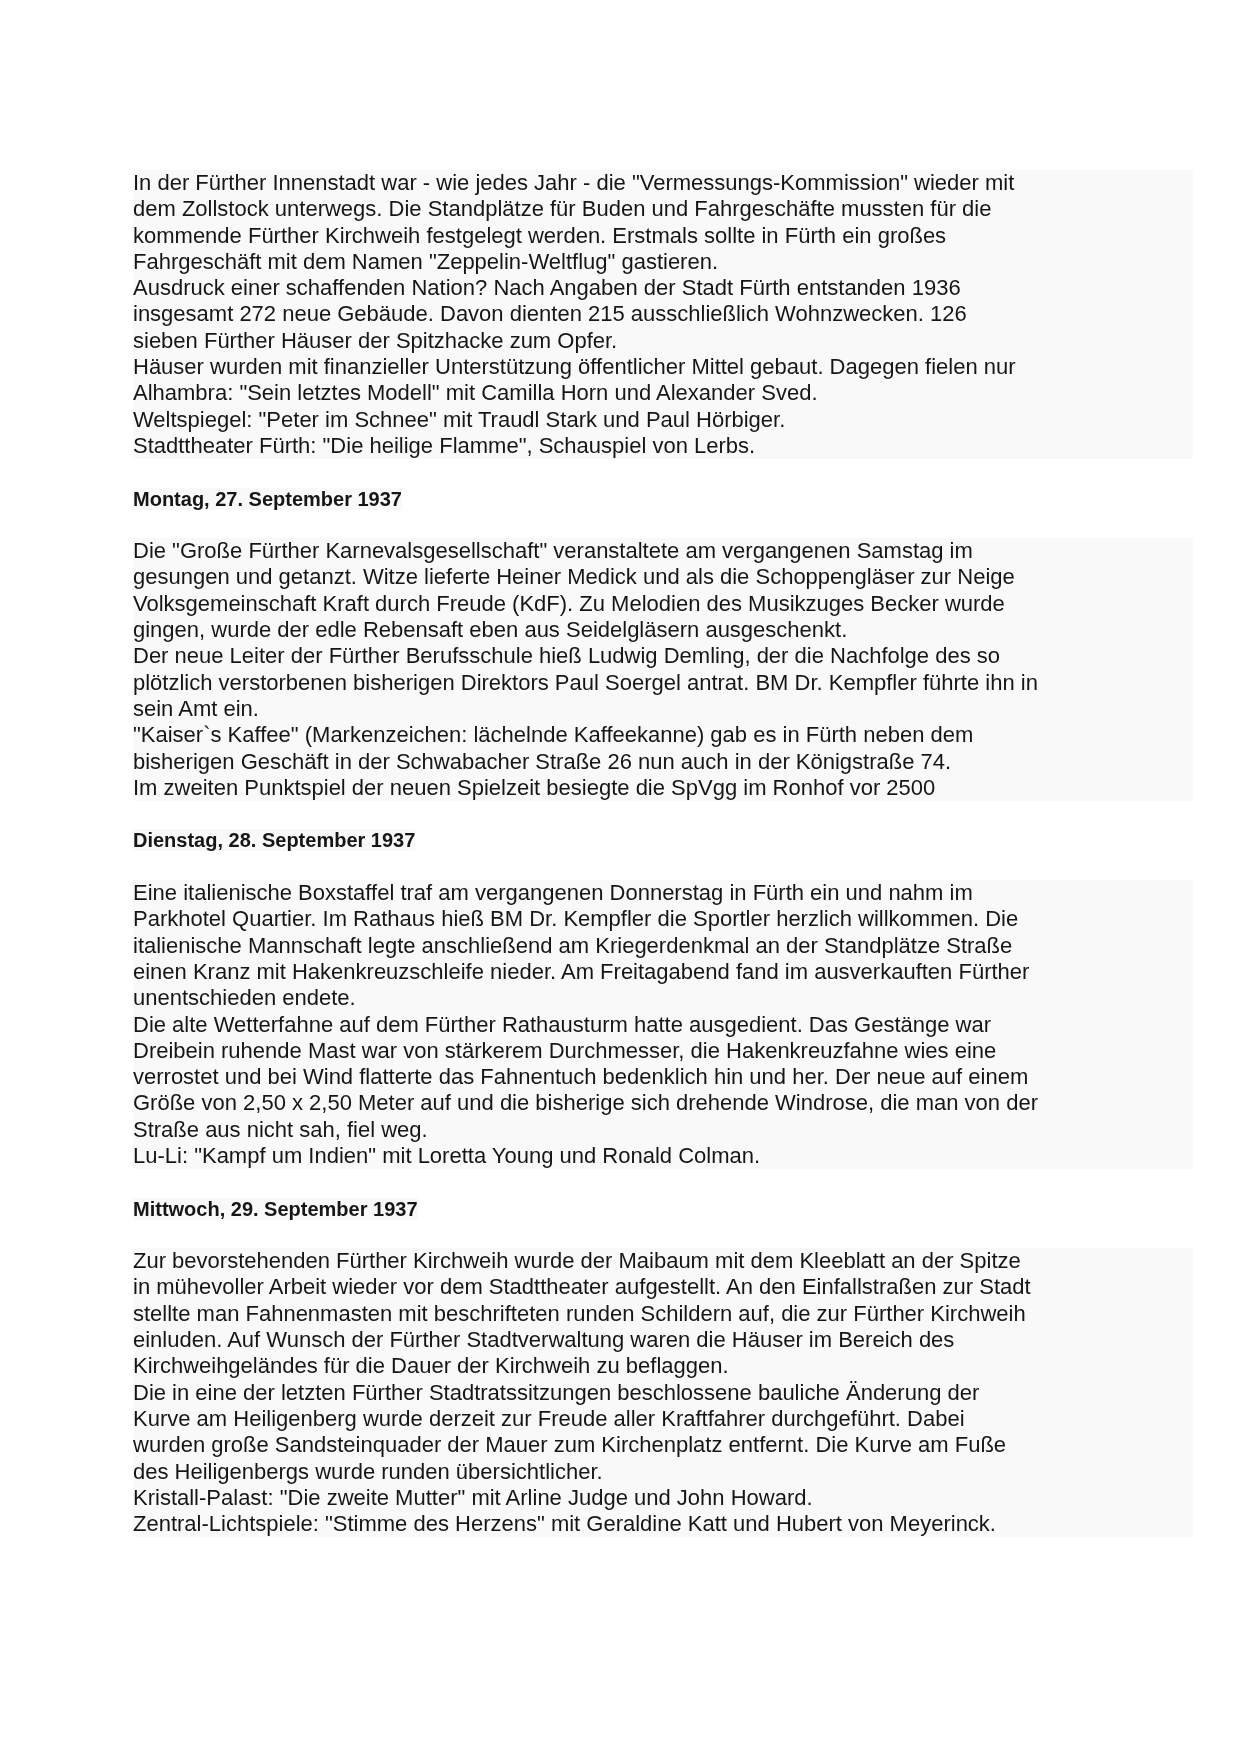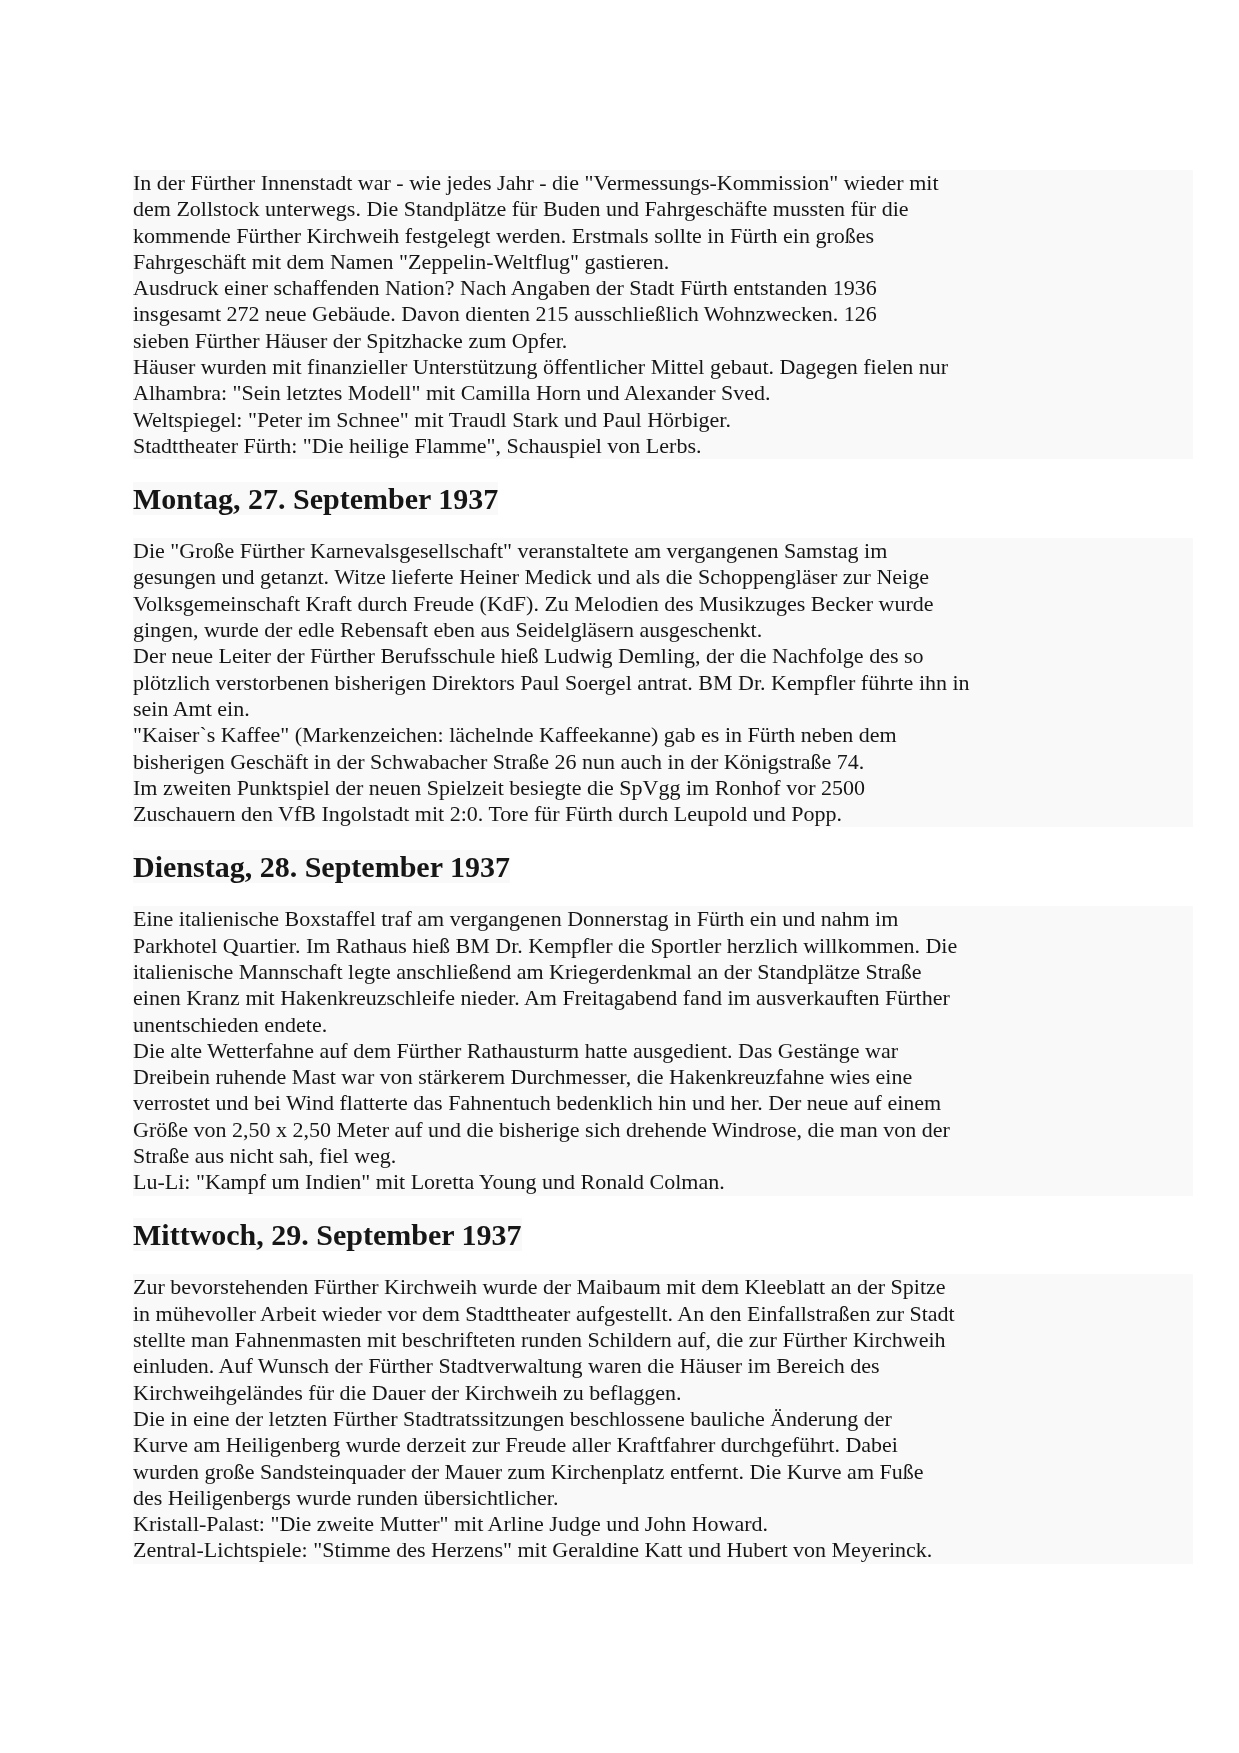--- a/index.html
+++ b/index.html
@@ -6,39 +6,39 @@
     margin: 0;
     padding: 0;
     background: #ffffff;
   }
   .page {
     position: relative;
     width: 1239px;
     height: 1753px;
     background: #ffffff;
     overflow: hidden;
-    font-family: Liberation Serif, serif;
+    font-family: Liberation Sans, sans-serif;
   }
   .content {
     position: absolute;
     left: 133px;
     top: 170px;
     width: 1060px;
     color: #161616;
     font-size: 22px;
     line-height: 26.3px;
   }
   section { margin: 0; padding: 0; }
   .para { margin: 0; padding: 0; }
   .line {
     white-space: nowrap;
     background: rgba(150, 150, 150, 0.055); 
   }
   .heading {
-    font-size: 30px;
+    font-size: 20px;
     line-height: 26.3px;
     font-weight: bold;
     margin: 26.3px 0 26.3px 0;
     padding: 0;
     white-space: nowrap;
     background: rgba(150, 150, 150, 0.055);
     display: inline-block;
     min-width: 0;
   }
   h2.heading { display: block; background: none; }
@@ -72,21 +72,20 @@
           <div class="line">Die "Große Fürther Karnevalsgesellschaft" veranstaltete am vergangenen Samstag im</div>
           <div class="line">gesungen und getanzt. Witze lieferte Heiner Medick und als die Schoppengläser zur Neige</div>
           <div class="line">Volksgemeinschaft Kraft durch Freude (KdF). Zu Melodien des Musikzuges Becker wurde</div>
           <div class="line">gingen, wurde der edle Rebensaft eben aus Seidelgläsern ausgeschenkt.</div>
           <div class="line">Der neue Leiter der Fürther Berufsschule hieß Ludwig Demling, der die Nachfolge des so</div>
           <div class="line">plötzlich verstorbenen bisherigen Direktors Paul Soergel antrat. BM Dr. Kempfler führte ihn in</div>
           <div class="line">sein Amt ein.</div>
           <div class="line">"Kaiser`s Kaffee" (Markenzeichen: lächelnde Kaffeekanne) gab es in Fürth neben dem</div>
           <div class="line">bisherigen Geschäft in der Schwabacher Straße 26 nun auch in der Königstraße 74.</div>
           <div class="line">Im zweiten Punktspiel der neuen Spielzeit besiegte die SpVgg im Ronhof vor 2500</div>
-          <div class="line">Zuschauern den VfB Ingolstadt mit 2:0. Tore für Fürth durch Leupold und Popp.</div>
         </div>
     </section>
 
     <section>
       <h2 class="heading"><span>Dienstag, 28. September 1937</span></h2>
       <div class="para">
           <div class="line">Eine italienische Boxstaffel traf am vergangenen Donnerstag in Fürth ein und nahm im</div>
           <div class="line">Parkhotel Quartier. Im Rathaus hieß BM Dr. Kempfler die Sportler herzlich willkommen. Die</div>
           <div class="line">italienische Mannschaft legte anschließend am Kriegerdenkmal an der Standplätze Straße</div>
           <div class="line">einen Kranz mit Hakenkreuzschleife nieder. Am Freitagabend fand im ausverkauften Fürther</div>

